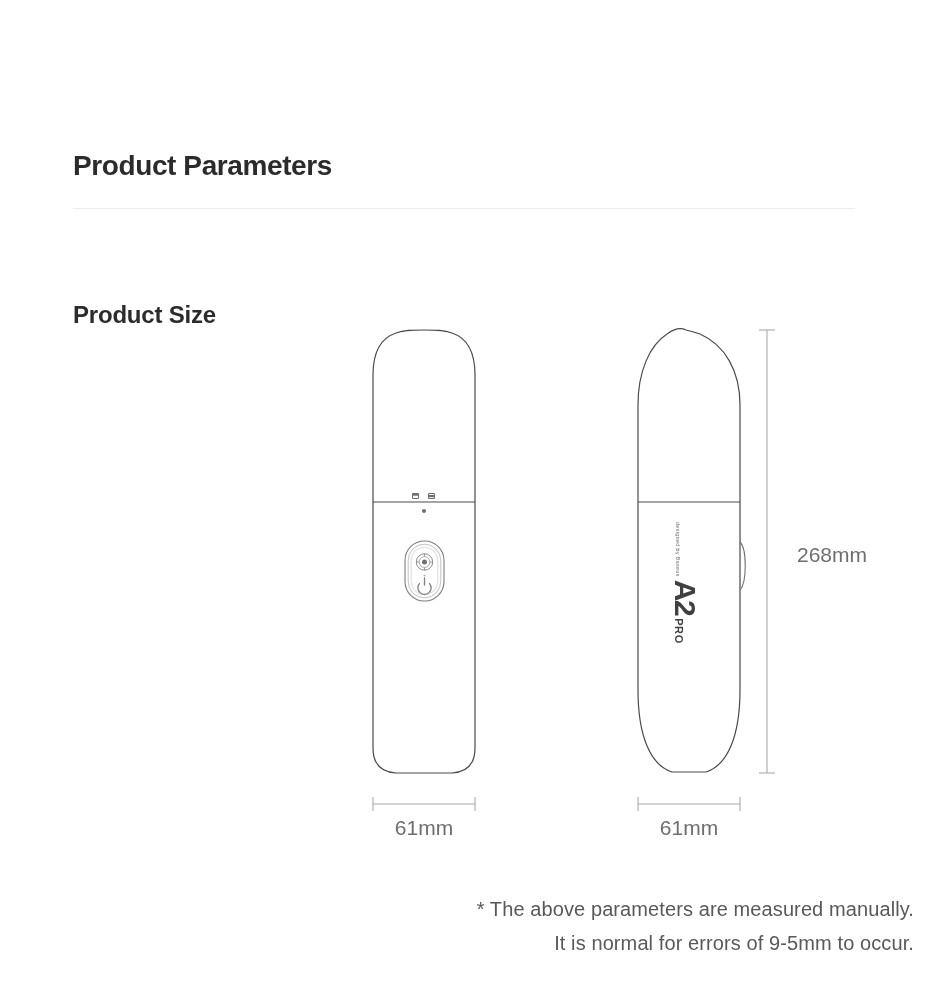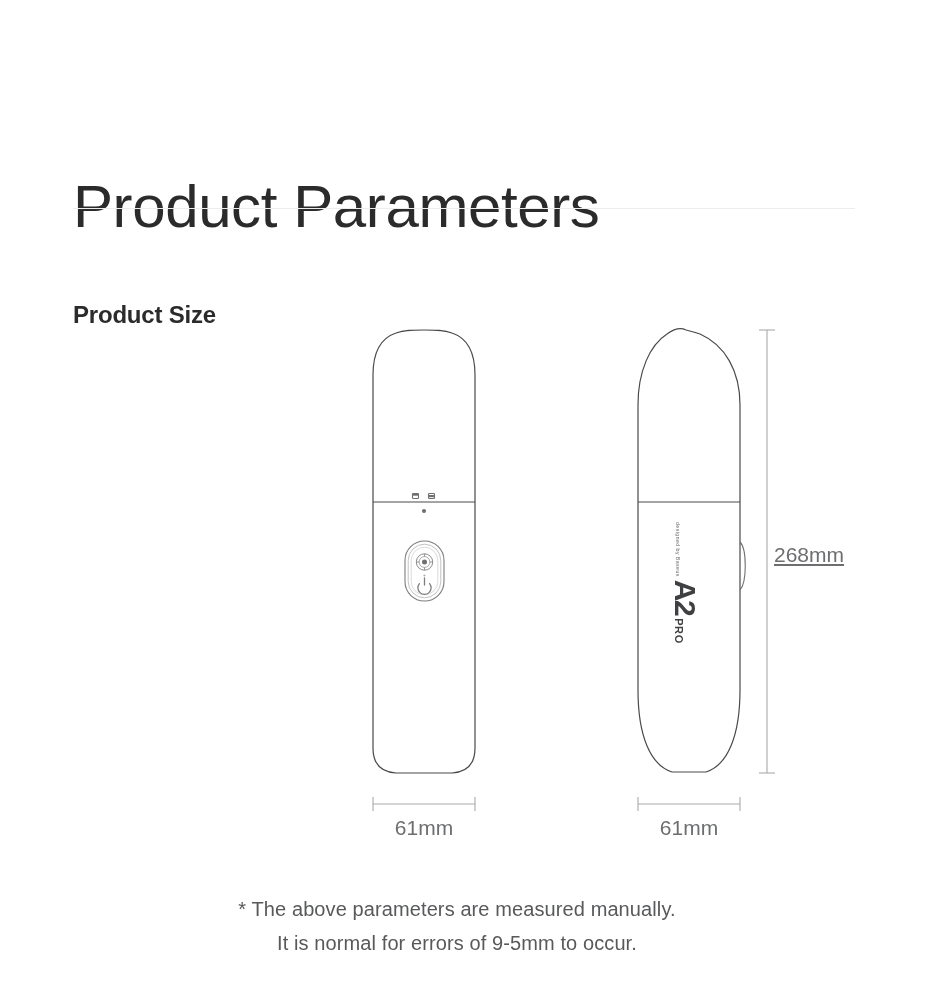--- a/index.html
+++ b/index.html
@@ -21,23 +21,23 @@
     left: 0; top: 0;
     width: 930px;
     height: 1006px;
     background: #ffffff;
   }
 
   
   .page-title {
     position: absolute;
     left: 73px;
-    top: 136px;
-    font-size: 60px;
-    font-weight: 400;
+    top: 116px;
+    font-size: 28px;
+    font-weight: 700;
     letter-spacing: -0.4px;
     color: #2b2b2b;
     line-height: 62px;
     white-space: nowrap;
   }
   .title-divider {
     position: absolute;
     left: 73px;
     top: 208px;
     width: 782px;
@@ -73,29 +73,29 @@
   .dim-label {
     position: absolute;
     color: #6d6e70;
     font-size: 21px;
     font-weight: 400;
     line-height: 26px;
     white-space: nowrap;
   }
   .dim-left  { left: 373px; top: 815px; width: 102px; text-align: center; }
   .dim-right { left: 638px; top: 815px; width: 102px; text-align: center; }
-  .dim-height{ left: 774px; top: 542px; text-align: center; text-decoration: underline; }
+  .dim-height{ left: 797px; top: 542px; text-align: center; }
 
   
   .footnote {
     position: absolute;
     left: 0;
     top: 892px;
     width: 914px;
-    text-align: center;
+    text-align: right;
     color: #58595b;
     font-size: 20px;
     line-height: 34px;
     letter-spacing: 0.1px;
   }
   .footnote-line { display: block; }
 </style>
 </head>
 <body>
 

